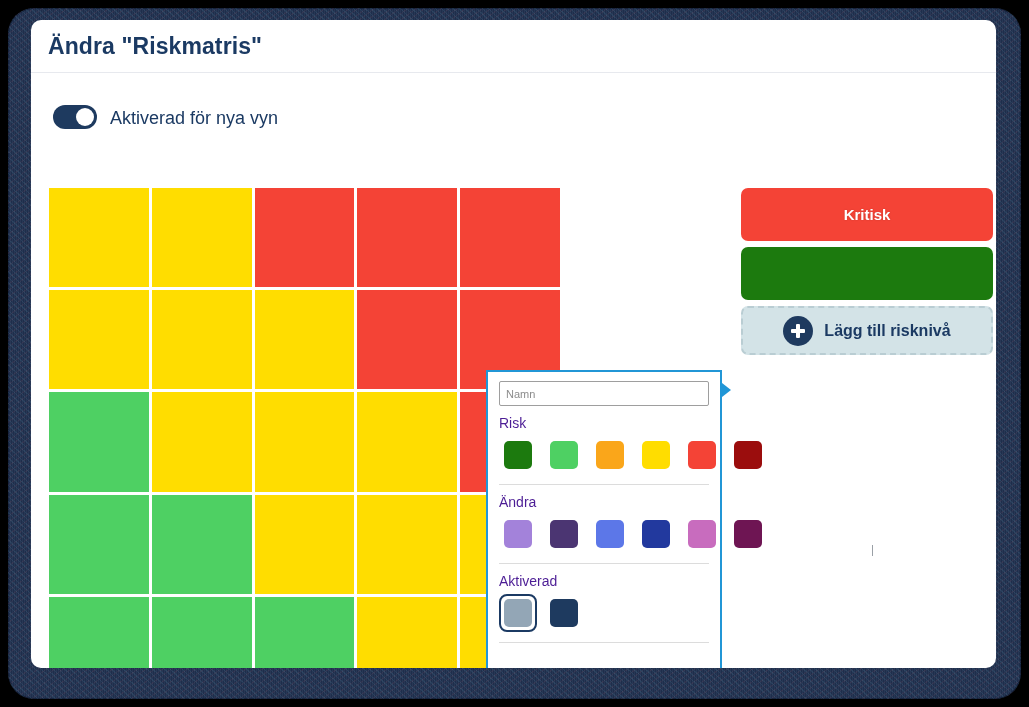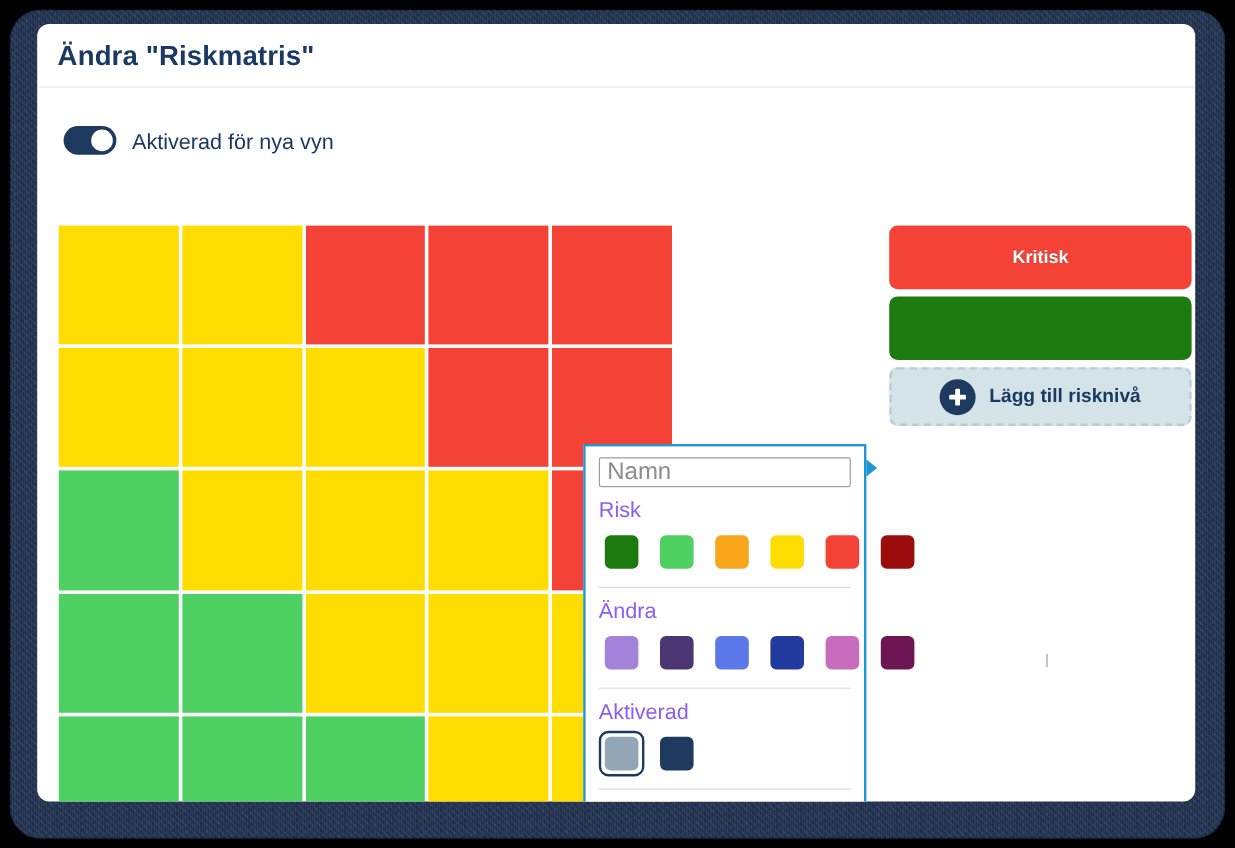--- a/index.html
+++ b/index.html
@@ -219,30 +219,30 @@
     border-left: 9px solid #2196d6;
     z-index: 31;
   }
   #name-input {
     width: 100%;
     height: 25px;
     box-sizing: border-box;
     border: 1px solid #9e9e9e;
     border-radius: 2px;
     padding: 0 6px;
-    font-size: 20px;
+    font-size: 11px;
     color: #000000;
     font-family: "Liberation Sans", sans-serif;
     outline: none;
   }
   #name-input::placeholder { color: #8c8c8c; }
 
   .group-label {
-    font-size: 18px;
-    color: #8b5cf6;
+    font-size: 14px;
+    color: #4c1d95;
     margin: 9px 0 5px 0;
   }
   .swatch-row {
     display: flex;
     gap: 8px;
   }
   .swatch {
     width: 28px;
     height: 28px;
     border-radius: 5px;

